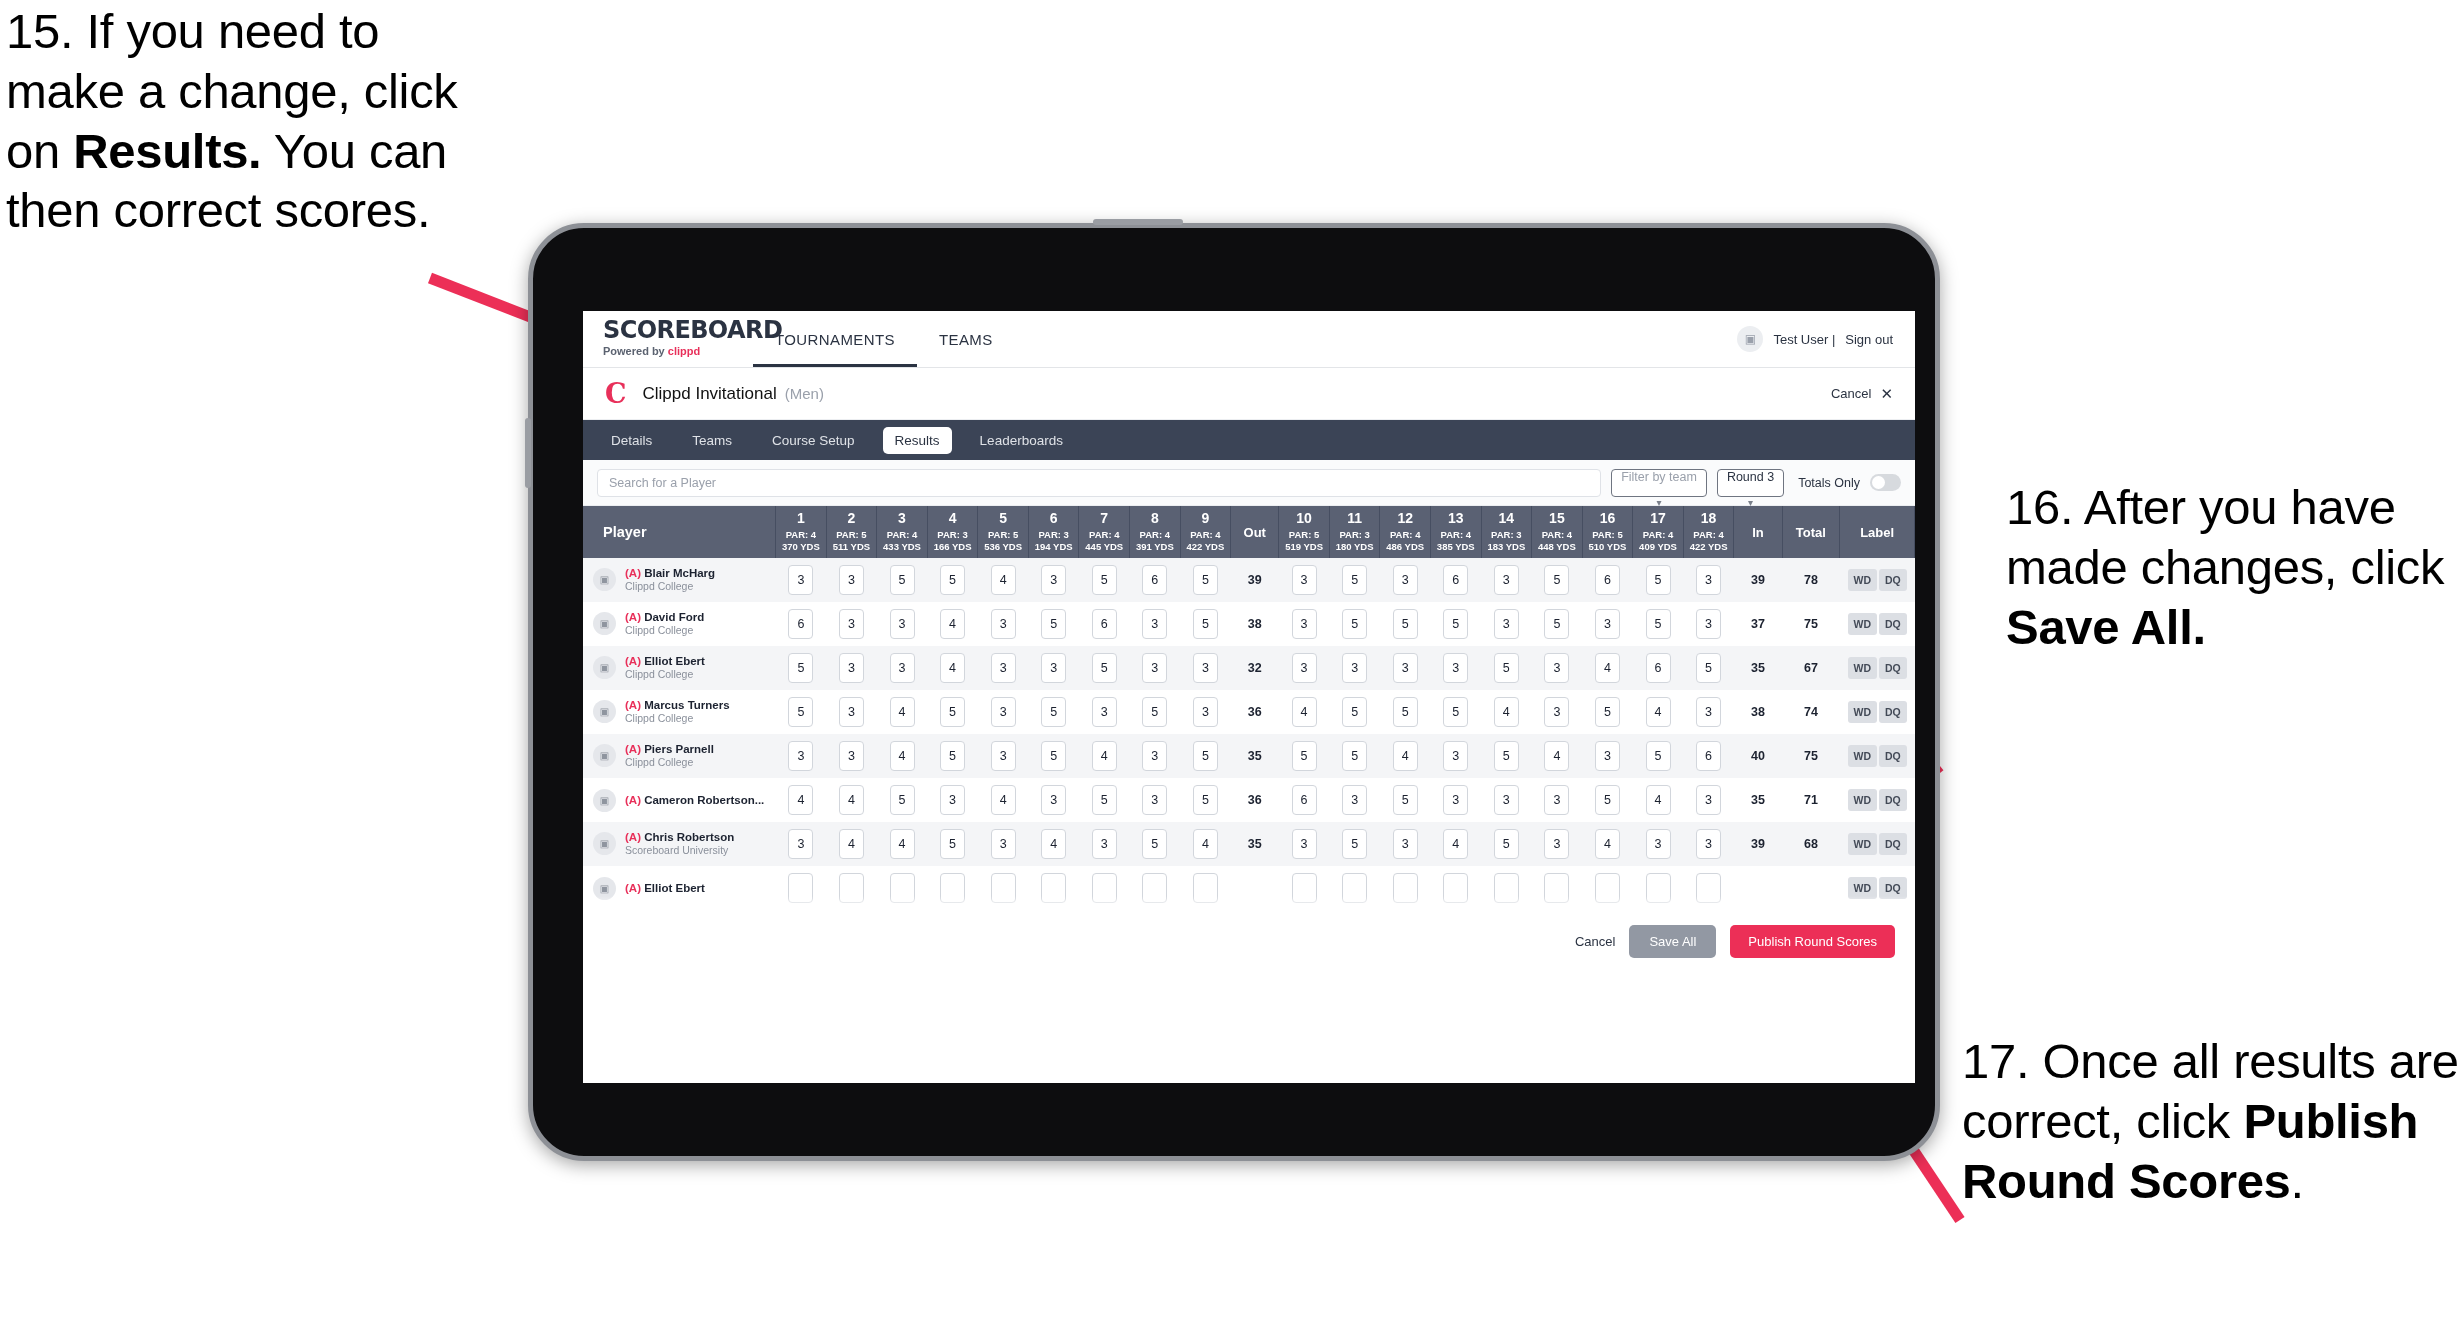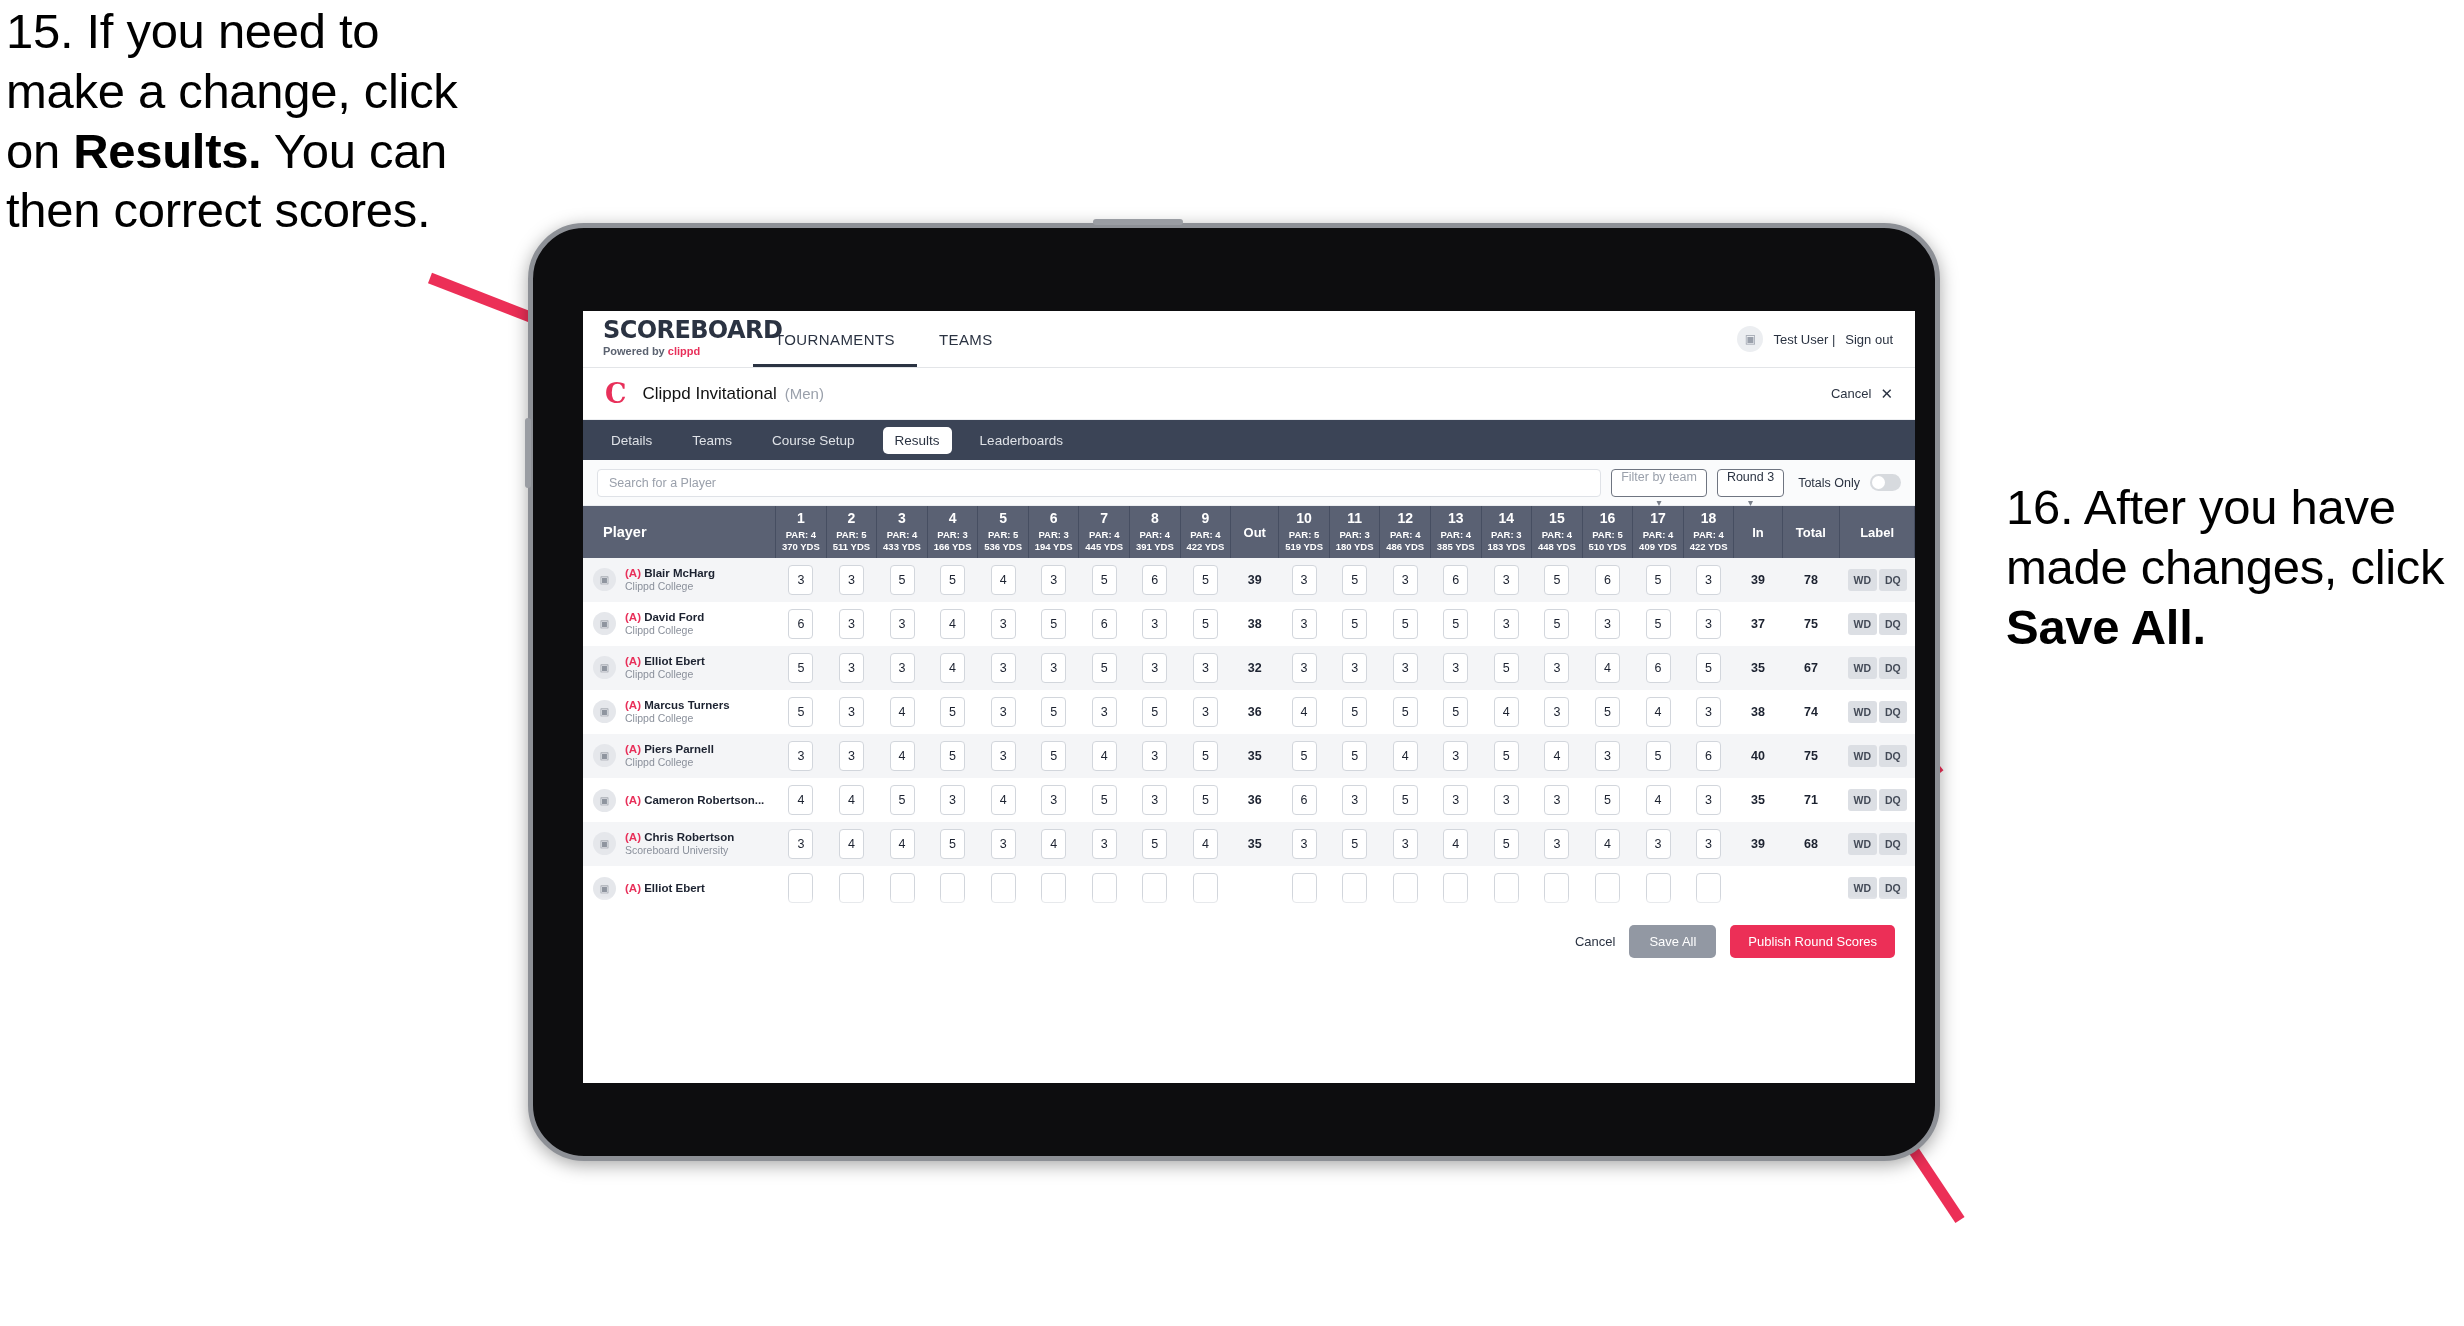--- a/index.html
+++ b/index.html
@@ -203,20 +203,21 @@
   .btn-grey { background:#9298a3; color:#fff; padding: 9px 20px; }
   .btn-pink { background:#ec2f57; color:#fff; padding: 9px 18px; }
 </style>
 </head>
 <body>
 
 <div id="root">
 
   <div class="anno" id="anno-15">15. If you need to make a change, click on <b>Results.</b> You can then correct scores.</div>
   <div class="anno" id="anno-16">16. After you have made changes, click <b>Save All.</b></div>
+  <div class="anno" id="anno-17">17. Once all results are correct, click <b>Publish Round Scores</b>.</div>
 
   <svg class="arrow-svg" style="left:0;top:0;width:2464px;height:1326px">
     <defs>
       <marker id="ah" markerWidth="5" markerHeight="5" refX="2.6" refY="2.5" orient="auto">
         <path d="M0,0 L5,2.5 L0,5 z" fill="#ec2f57"></path>
       </marker>
     </defs>
     <line x1="430" y1="278" x2="872" y2="450" stroke="#ec2f57" stroke-width="11" marker-end="url(#ah)"></line>
     <line x1="1940" y1="766" x2="1710" y2="950" stroke="#ec2f57" stroke-width="11" marker-end="url(#ah)"></line>
     <line x1="1960" y1="1220" x2="1840" y2="1040" stroke="#ec2f57" stroke-width="11" marker-end="url(#ah)"></line>

